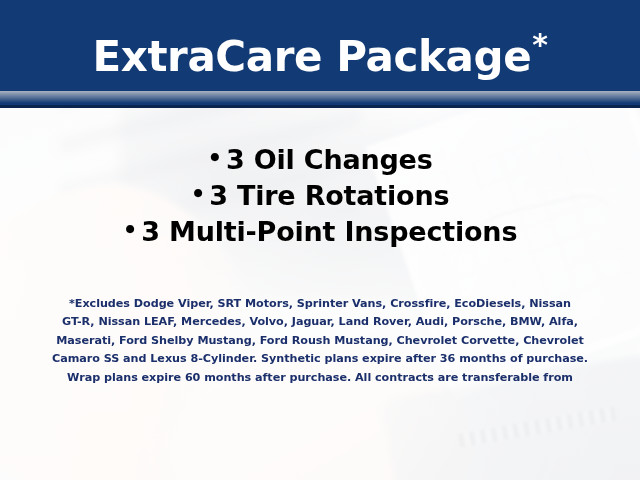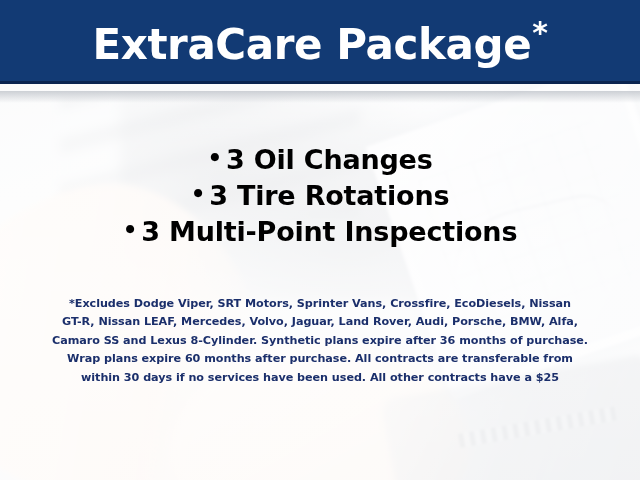--- a/index.html
+++ b/index.html
@@ -144,21 +144,21 @@
        rgba(255,255,255,0.55) 30%,
        rgba(255,255,255,0.66) 58%,
        rgba(255,255,255,0.58) 100%);
   }
 
   
   .banner {
     position: absolute;
     left: 0; top: 0;
     width: 640px;
-    height: 84px;
+    height: 108px;
     background: #123a74;
     border-bottom: 3px solid #0a2450;
     display: flex;
     align-items: center;
     justify-content: center;
     box-sizing: border-box;
   }
   .banner-title {
     color: #ffffff;
     font-family: "DejaVu Sans", sans-serif;
@@ -247,18 +247,18 @@
 
   <div class="bullets">
     <div class="bullet-line"><span class="bullet-dot">•</span><span>3 Oil Changes</span></div>
     <div class="bullet-line"><span class="bullet-dot">•</span><span>3 Tire Rotations</span></div>
     <div class="bullet-line"><span class="bullet-dot">•</span><span>3 Multi-Point Inspections</span></div>
   </div>
 
   <div class="disclaimer">
     <p>*Excludes Dodge Viper, SRT Motors, Sprinter Vans, Crossfire, EcoDiesels, Nissan</p>
     <p>GT-R, Nissan LEAF, Mercedes, Volvo, Jaguar, Land Rover, Audi, Porsche, BMW, Alfa,</p>
+    <p>Maserati, Ford Shelby Mustang, Ford Roush Mustang, Chevrolet Corvette, Chevrolet</p>
     <p>Camaro SS and Lexus 8-Cylinder. Synthetic plans expire after 36 months of purchase.</p>
     <p>Wrap plans expire 60 months after purchase. All contracts are transferable from</p>
-    <p>within 30 days if no services have been used. All other contracts have a $25</p>
   </div>
 
 </div>
 
 </body></html>

